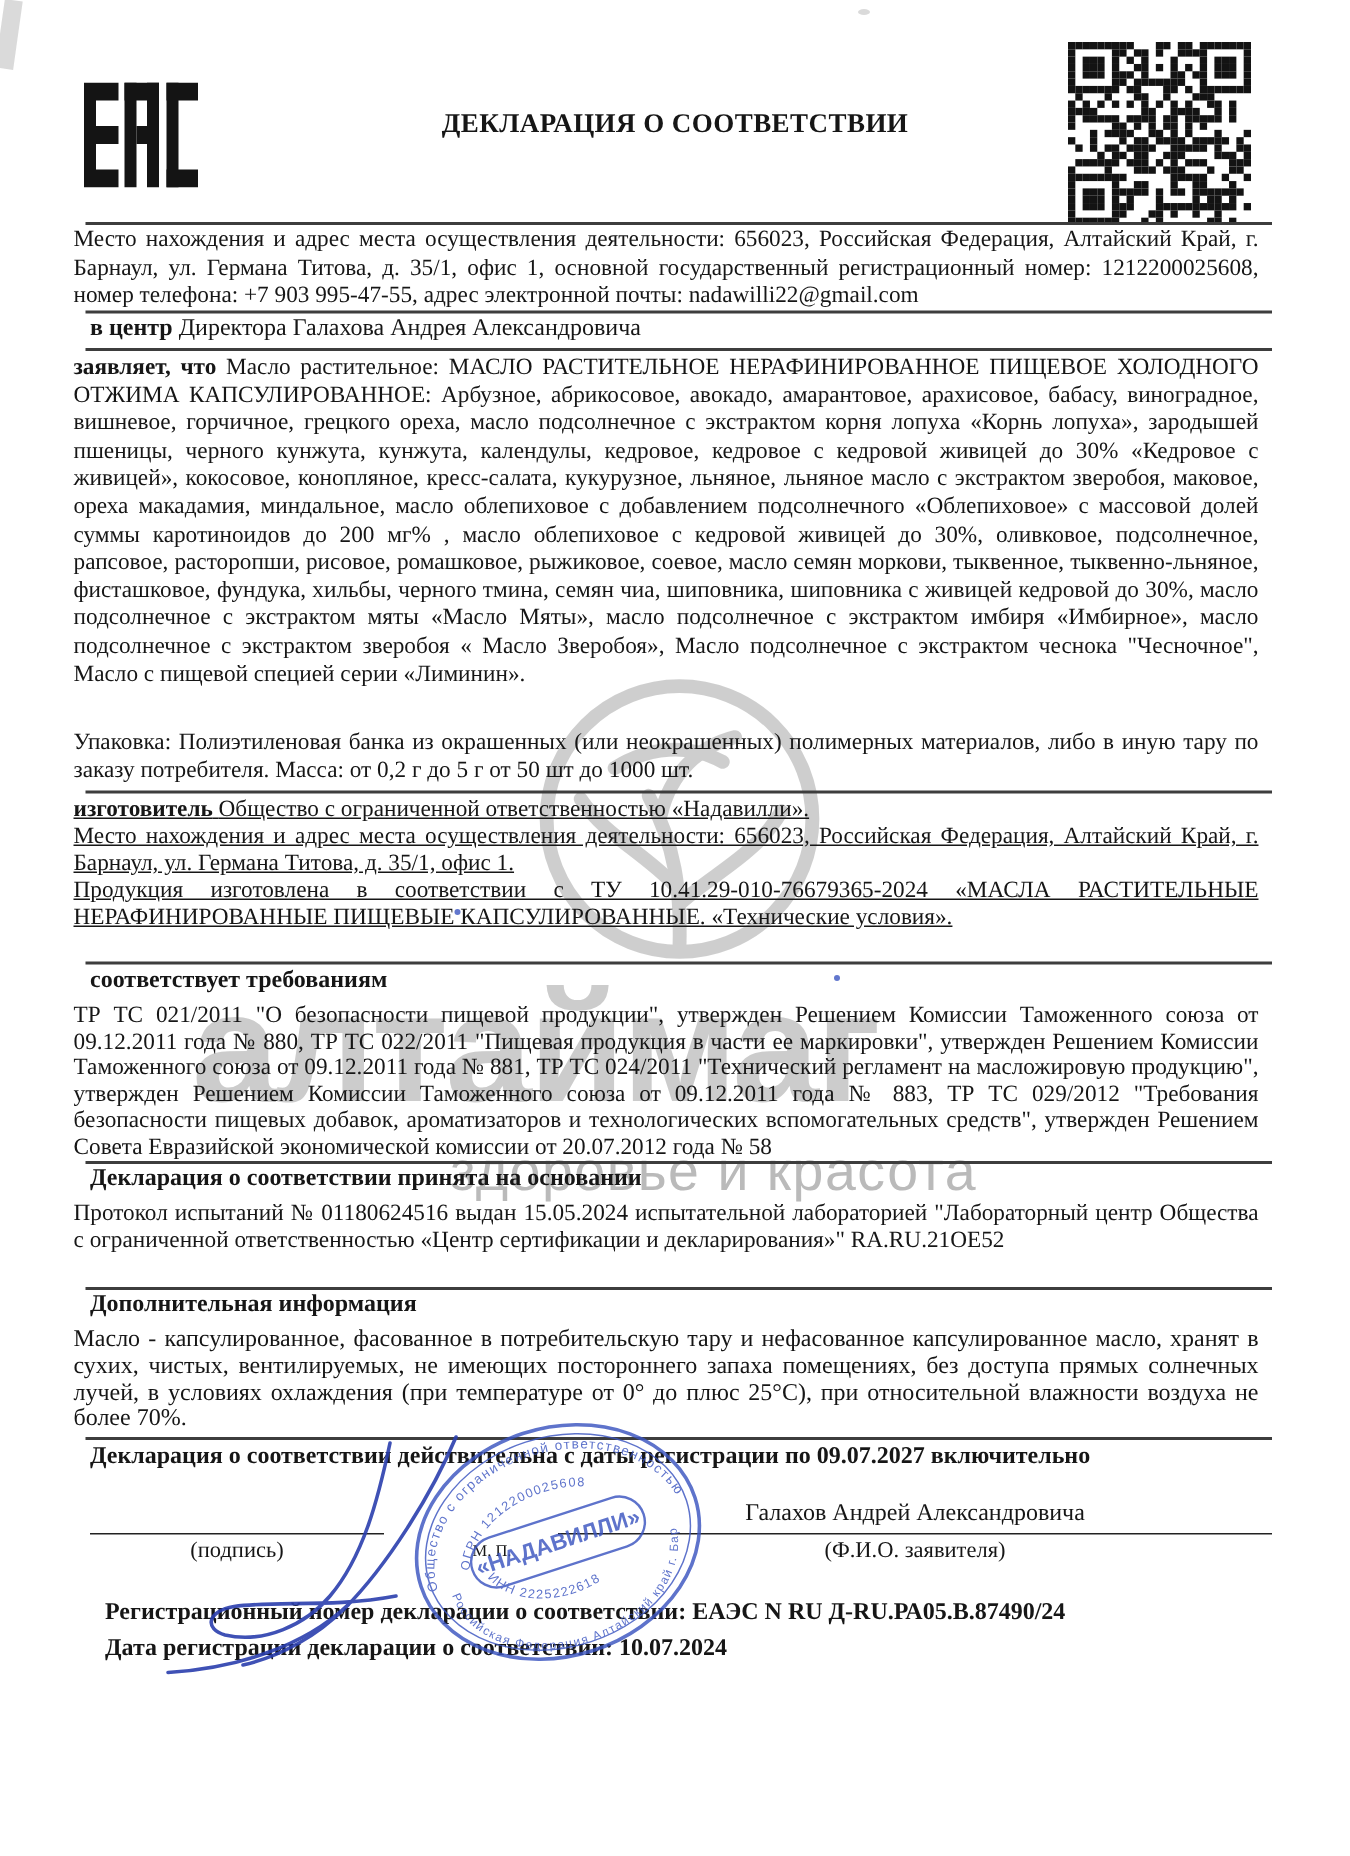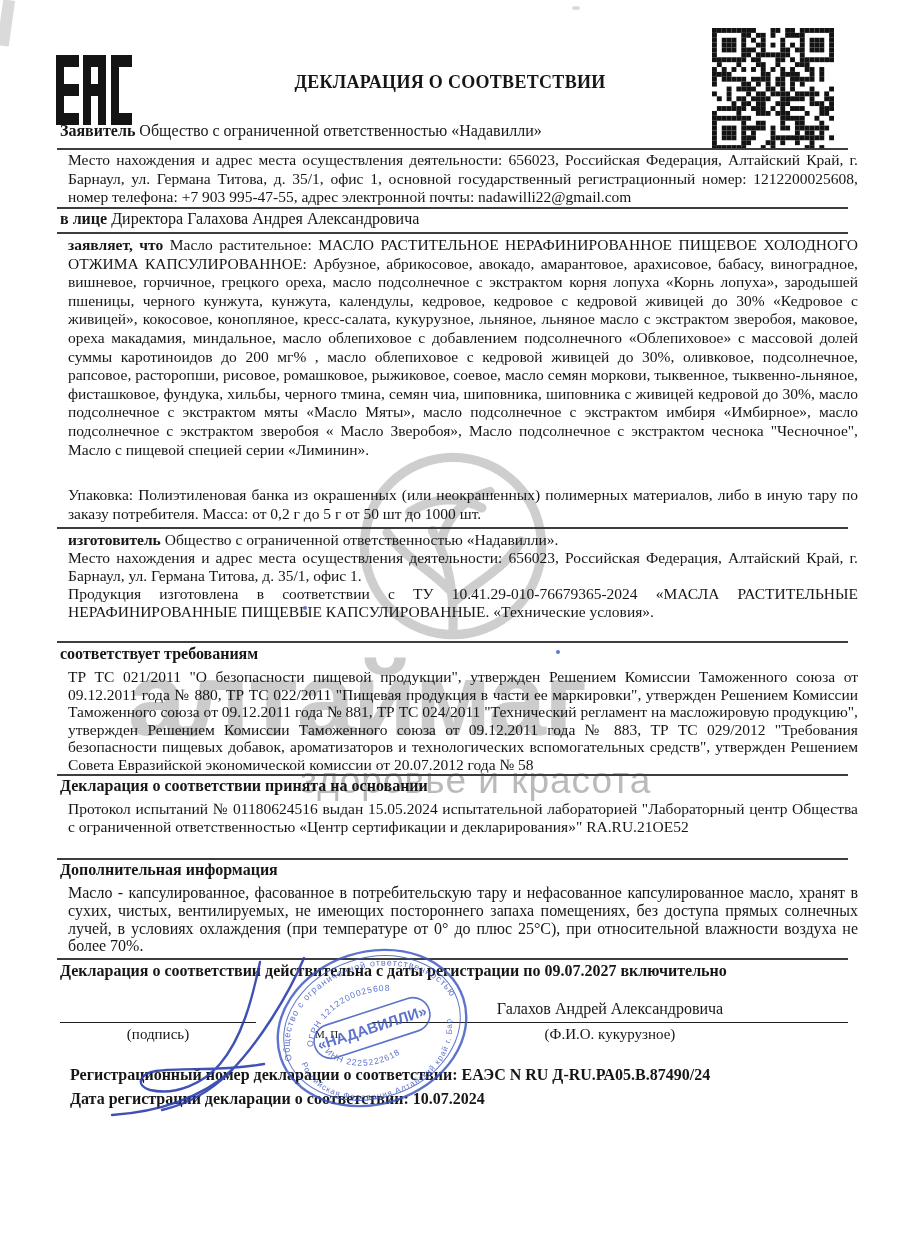--- a/index.html
+++ b/index.html
@@ -2,21 +2,21 @@
 <html><head>
 <meta charset="utf-8">
 <style>
   html,body{margin:0;padding:0;background:#e8e8e8;}
   .page{
     position:relative;width:900px;height:1237px;margin:0 auto;
     background:#ffffff;overflow:hidden;
     font-family:"Liberation Serif","DejaVu Serif",serif;color:#161616;
   }
   .abs{position:absolute;}
-  .para{left:68px;width:790px;font-size:15.5px;line-height:18.6px;text-align:justify;}
+  .para{left:49px;width:790px;font-size:15.5px;line-height:18.6px;text-align:justify;}
   .lbl{font-weight:bold;}
   .hr{left:57px;width:791px;border-top:2px solid #3d3d3d;height:0;}
   .title{left:0;width:900px;text-align:center;font-weight:bold;font-size:18px;line-height:23px;letter-spacing:.3px;}
   .center-col{text-align:center;}
   .wm{color:#a3a3a3;font-family:"Liberation Sans","DejaVu Sans",sans-serif;z-index:0;}
   .content{z-index:1;}
   .ink{z-index:3;}
   .sigline{border-top:1.6px solid #222;height:0;}
   .caption{font-size:15px;}
   .bold-line{font-weight:bold;font-size:16px;}
@@ -398,48 +398,44 @@
         <rect x="25" y="120" width="5" height="5"></rect>
         <rect x="30" y="120" width="5" height="5"></rect>
         <rect x="50" y="120" width="5" height="5"></rect>
         <rect x="60" y="120" width="5" height="5"></rect>
         <rect x="95" y="120" width="5" height="5"></rect>
         <rect x="100" y="120" width="5" height="5"></rect>
         <rect x="110" y="120" width="5" height="5"></rect>
       </g>
     </svg>
 
-  <div class="abs content" style="left:60px;top:122px;font-size:16px;">
-    <b class="lbl">Заявитель</b>
-    <span>Общество с ограниченной ответственностью «Надавилли»</span>
-  </div>
 
   <div class="abs content hr" style="top:148px;"></div>
 
   <div class="abs content para" style="top:151px;">Место нахождения и адрес места осуществления деятельности: 656023, Российская Федерация, Алтайский Край, г. Барнаул, ул. Германа Титова, д. 35/1, офис 1, основной государственный регистрационный номер: 1212200025608, номер телефона: +7 903 995-47-55, адрес электронной почты: nadawilli22@gmail.com</div>
 
   <div class="abs content hr" style="top:207px;"></div>
 
   <div class="abs content" style="left:60px;top:210px;font-size:16px;">
-    <b class="lbl">в лице</b>
+    <b class="lbl">в центр</b>
     <span>Директора Галахова Андрея Александровича</span>
   </div>
 
   <div class="abs content hr" style="top:232px;"></div>
 
   <div class="abs content para" style="top:236px;">
     <b class="lbl">заявляет, что</b>
     <span>Масло растительное: МАСЛО РАСТИТЕЛЬНОЕ НЕРАФИНИРОВАННОЕ ПИЩЕВОЕ ХОЛОДНОГО ОТЖИМА КАПСУЛИРОВАННОЕ: Арбузное, абрикосовое, авокадо, амарантовое, арахисовое, бабасу, виноградное, вишневое, горчичное, грецкого ореха, масло подсолнечное с экстрактом корня лопуха «Корнь лопуха», зародышей пшеницы, черного кунжута, кунжута, календулы, кедровое, кедровое с кедровой живицей до 30% «Кедровое с живицей», кокосовое, конопляное, кресс-салата, кукурузное, льняное, льняное масло с экстрактом зверобоя, маковое, ореха макадамия, миндальное, масло облепиховое с добавлением подсолнечного «Облепиховое» с массовой долей суммы каротиноидов до 200 мг% , масло облепиховое с кедровой живицей до 30%, оливковое, подсолнечное, рапсовое, расторопши, рисовое, ромашковое, рыжиковое, соевое, масло семян моркови, тыквенное, тыквенно-льняное, фисташковое, фундука, хильбы, черного тмина, семян чиа, шиповника, шиповника с живицей кедровой до 30%, масло подсолнечное с экстрактом мяты «Масло Мяты», масло подсолнечное с экстрактом имбиря «Имбирное», масло подсолнечное с экстрактом зверобоя « Масло Зверобоя», Масло подсолнечное с экстрактом чеснока "Чесночное",  Масло с пищевой специей серии «Лиминин».</span>
   </div>
 
   <div class="abs content para" style="top:486px;">Упаковка: Полиэтиленовая банка из окрашенных (или неокрашенных) полимерных материалов, либо в иную тару по заказу потребителя. Масса: от 0,2 г до 5 г от 50 шт до 1000 шт.</div>
 
   <div class="abs content hr" style="top:527px;"></div>
 
-  <div class="abs content para" style="top:531px;line-height:17.9px;text-align:left;">
+  <div class="abs content para" style="top:531px;line-height:17.9px;text-align:left;text-decoration:underline;">
     <div>
       <b class="lbl">изготовитель</b>
       <span>Общество с ограниченной ответственностью «Надавилли».</span>
     </div>
     <div style="text-align:justify;">Место нахождения и адрес места осуществления деятельности: 656023, Российская Федерация, Алтайский Край, г. Барнаул, ул. Германа Титова, д. 35/1, офис 1.</div>
     <div style="text-align:justify;">Продукция изготовлена в соответствии с ТУ 10.41.29-010-76679365-2024 «МАСЛА РАСТИТЕЛЬНЫЕ НЕРАФИНИРОВАННЫЕ ПИЩЕВЫЕ КАПСУЛИРОВАННЫЕ. «Технические условия».</div>
   </div>
 
   <div class="abs content hr" style="top:641px;"></div>
 
@@ -463,21 +459,21 @@
 
   <div class="abs content bold-line" style="left:60px;top:962px;">Декларация о соответствии действительна с даты регистрации по 09.07.2027 включительно</div>
 
   <div class="abs content caption" style="left:315px;top:992px;font-size:11px;margin-top:36px;">М. П.</div>
 
   <div class="abs content sigline" style="left:60px;top:1022px;width:196px;"></div>
   <div class="abs content caption center-col" style="left:90px;top:1026px;width:136px;">(подпись)</div>
 
   <div class="abs content center-col" style="left:370px;top:1000px;width:480px;font-size:16px;">Галахов Андрей Александровича</div>
   <div class="abs content sigline" style="left:372px;top:1022px;width:476px;"></div>
-  <div class="abs content caption center-col" style="left:370px;top:1026px;width:480px;">(Ф.И.О. кукурузное)</div>
+  <div class="abs content caption center-col" style="left:370px;top:1026px;width:480px;">(Ф.И.О. заявителя)</div>
 
   <svg class="abs ink" style="left:92px;top:952px;opacity:.9;" width="250" height="165" viewBox="0 0 250 165">
     <g fill="none" stroke="#2b3fae" stroke-width="2.4" stroke-linecap="round">
       <path d="M212,6 C196,44 166,92 138,120 C120,138 96,152 70,158"></path>
       <path d="M168,10 C160,48 150,86 128,112 C112,131 84,144 58,138 C44,134 46,122 64,119 C92,115 130,120 172,112"></path>
       <path d="M140,118 C110,146 66,160 20,163"></path>
     </g>
   </svg>
 
   <svg class="abs ink" style="left:272px;top:948px;transform:rotate(-18deg);opacity:.82;" width="200" height="160" viewBox="0 0 200 160">

